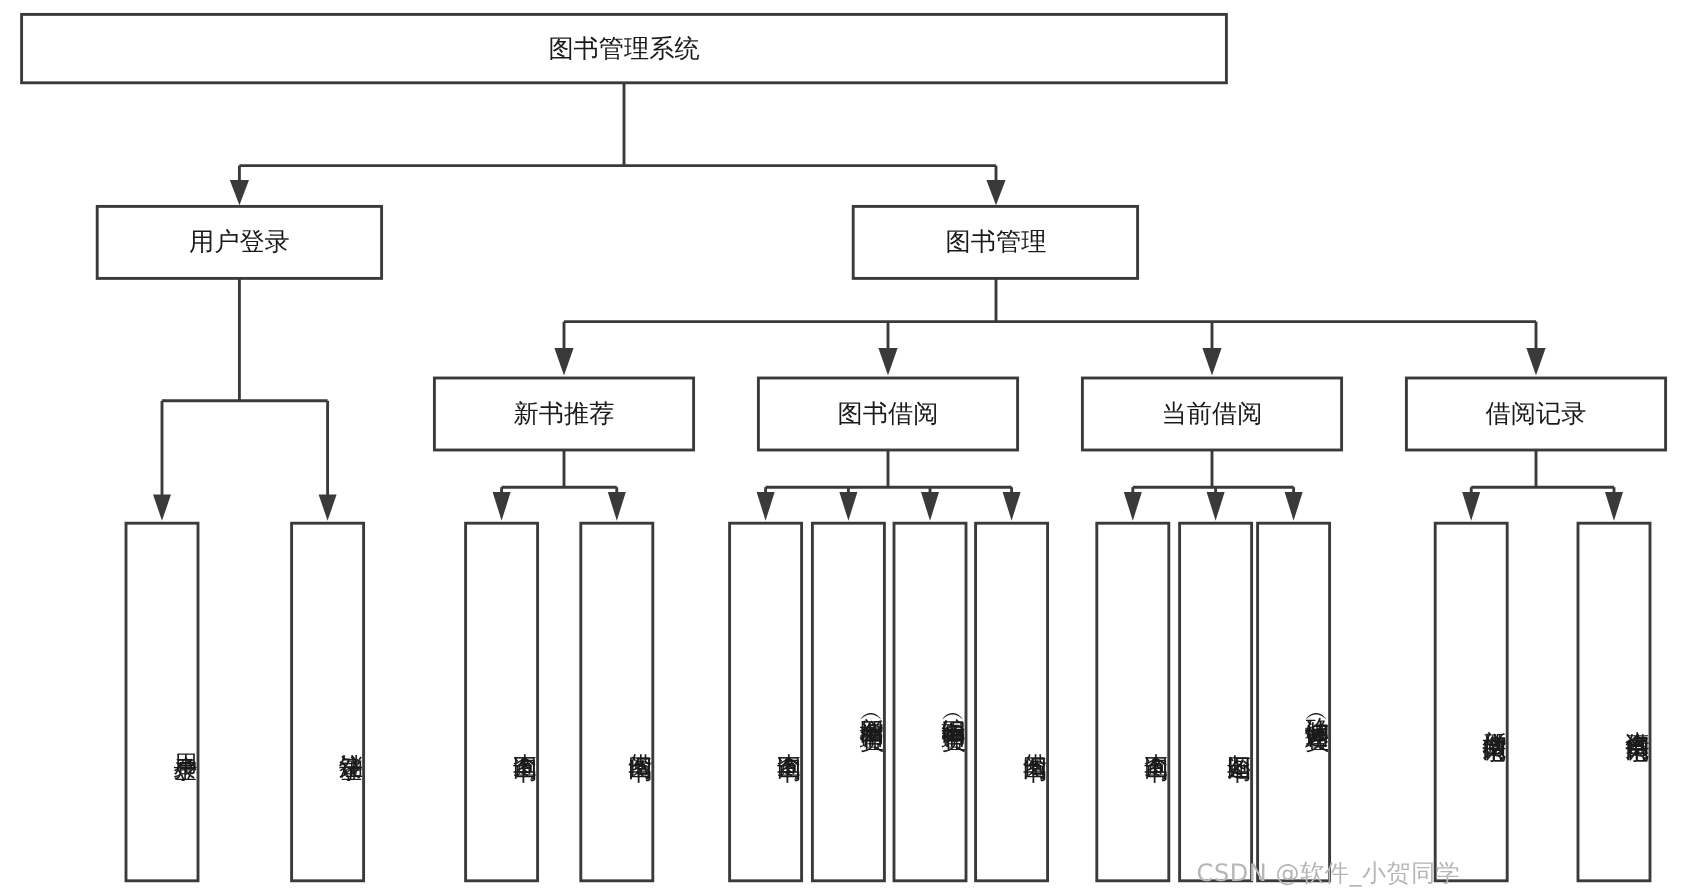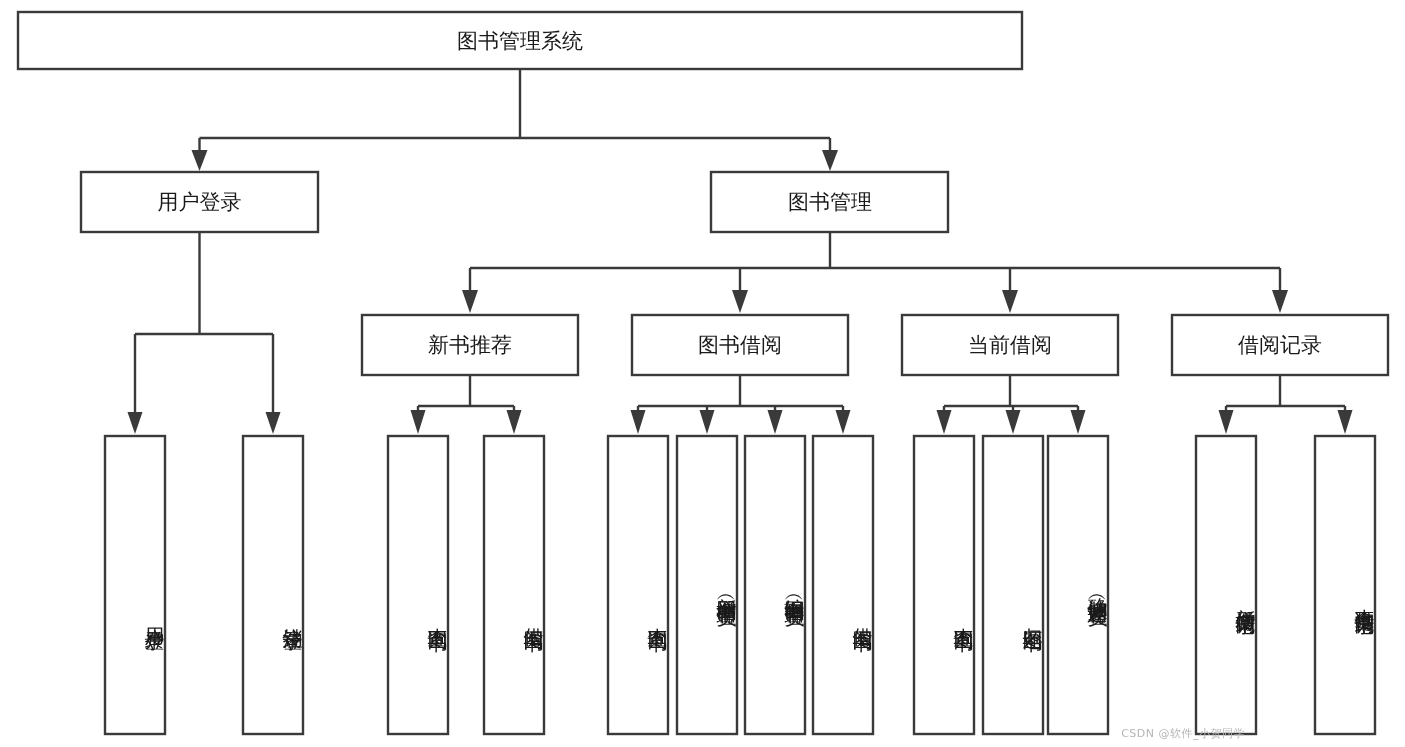--- a/index.html
+++ b/index.html
@@ -11,21 +11,20 @@
     width: 1405px;
     height: 747px;
     font-family: "DejaVu Sans", "Liberation Sans", sans-serif;
     overflow: hidden;
   }
   #diagram-root {
     position: relative;
     width: 1225px;
     height: 747px;
     background: #ffffff;
-    padding-left: 28px;
   }
   svg#flow-svg {
     position: absolute;
     left: 0;
     top: 0;
     width: 1405px;
     height: 747px;
     display: block;
   }
   .node-rect {
@@ -64,21 +63,21 @@
     display: flex;
     align-items: flex-start;
     justify-content: center;
     pointer-events: none;
   }
   .watermark {
     position: absolute;
     right: 8px;
     bottom: 6px;
     font-family: "DejaVu Sans", "Liberation Sans", sans-serif;
-    font-size: 11px;
+    font-size: 20px;
     color: #b6b6b6;
     white-space: nowrap;
     letter-spacing: 0.5px;
   }
 </style>
 </head>
 <body>
 
 <div id="diagram-root">
 

